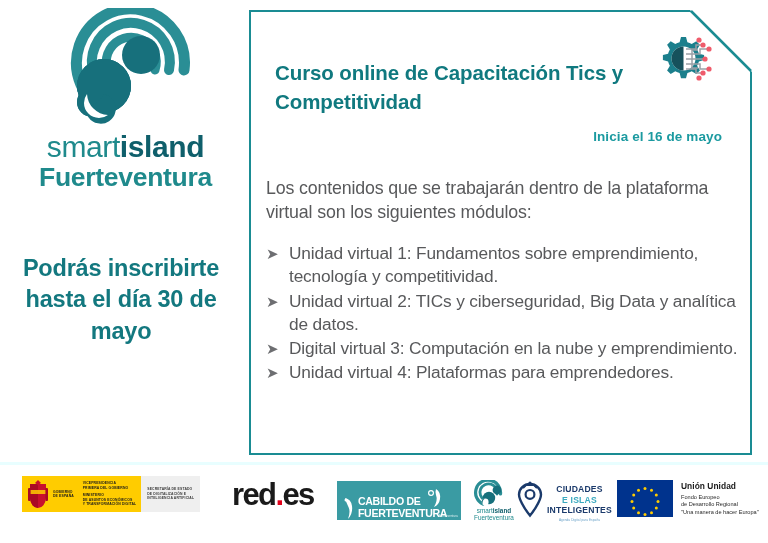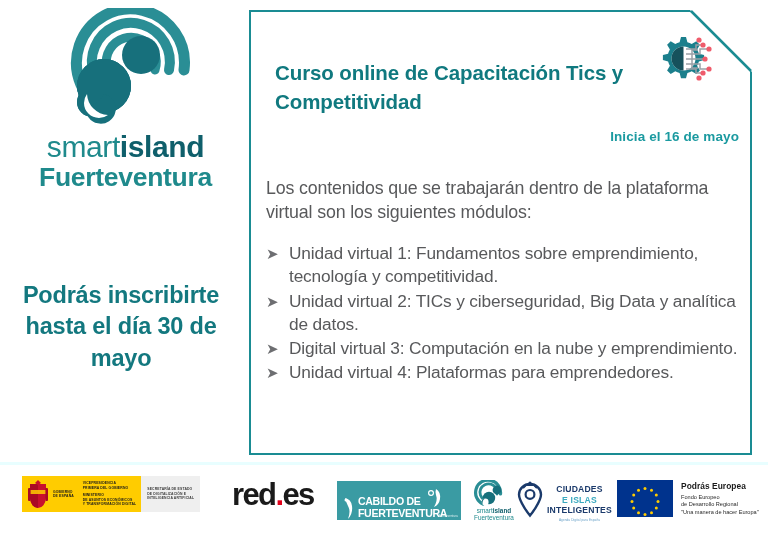--- a/index.html
+++ b/index.html
@@ -80,21 +80,20 @@
     position: absolute;
     left: 6px;
     top: 253px;
     width: 230px;
     text-align: center;
     color: #13787f;
     font-size: 23.5px;
     font-weight: bold;
     line-height: 1.33;
     letter-spacing: -0.2px;
-    margin-top: 27px;
   }
 
   
   .panel {
     position: absolute;
     left: 249px;
     top: 10px;
     width: 503px;
     height: 445px;
     box-sizing: border-box;
@@ -134,21 +133,21 @@
     width: 400px;
     color: #10797f;
     font-size: 20.5px;
     font-weight: bold;
     line-height: 1.42;
     letter-spacing: -0.1px;
   }
 
   .start-date {
     position: absolute;
-    right: 11px;
+    right: 28px;
     top: 117px;
     color: #1b9aa0;
     font-size: 13.5px;
     font-weight: bold;
     letter-spacing: 0.1px;
   }
 
   .intro {
     position: absolute;
     left: 15px;
@@ -578,21 +577,21 @@
         <circle cx="34.5" cy="32.8" r="1.5"></circle>
         <circle cx="28" cy="34.5" r="1.5"></circle>
         <circle cx="21.5" cy="32.8" r="1.5"></circle>
         <circle cx="16.7" cy="28" r="1.5"></circle>
         <circle cx="15" cy="21.5" r="1.5"></circle>
         <circle cx="16.7" cy="15" r="1.5"></circle>
         <circle cx="21.5" cy="10.2" r="1.5"></circle>
       </g>
     </svg>
     <div class="eu-text">
-      <div class="eu-title">Podrás Europea</div>
+      <div class="eu-title">Unión Unidad</div>
       <div class="eu-sub">
         <div>Fondo Europeo</div>
         <div>de Desarrollo Regional</div>
         <div>"Una manera de hacer Europa"</div>
       </div>
     </div>
   </div>
 
 </div>
 

